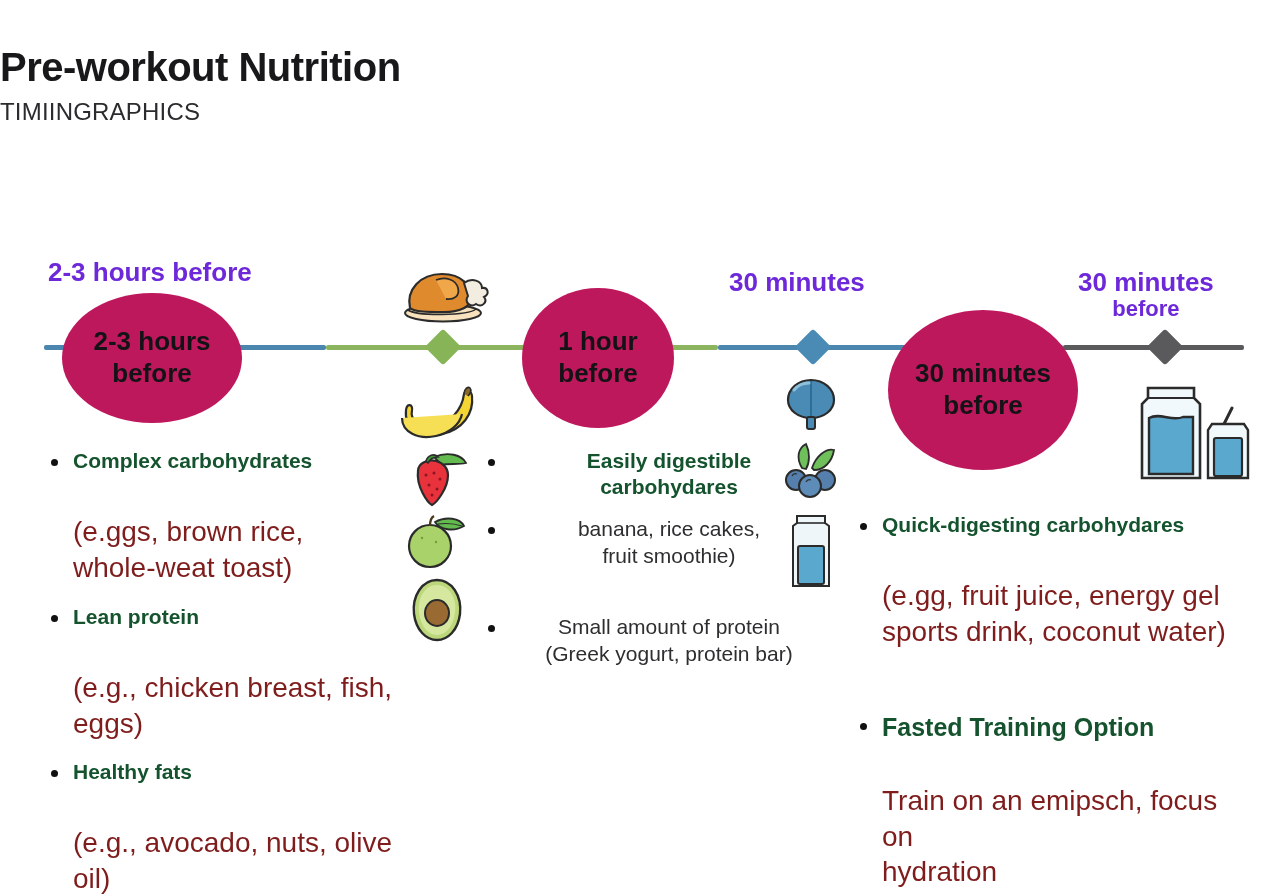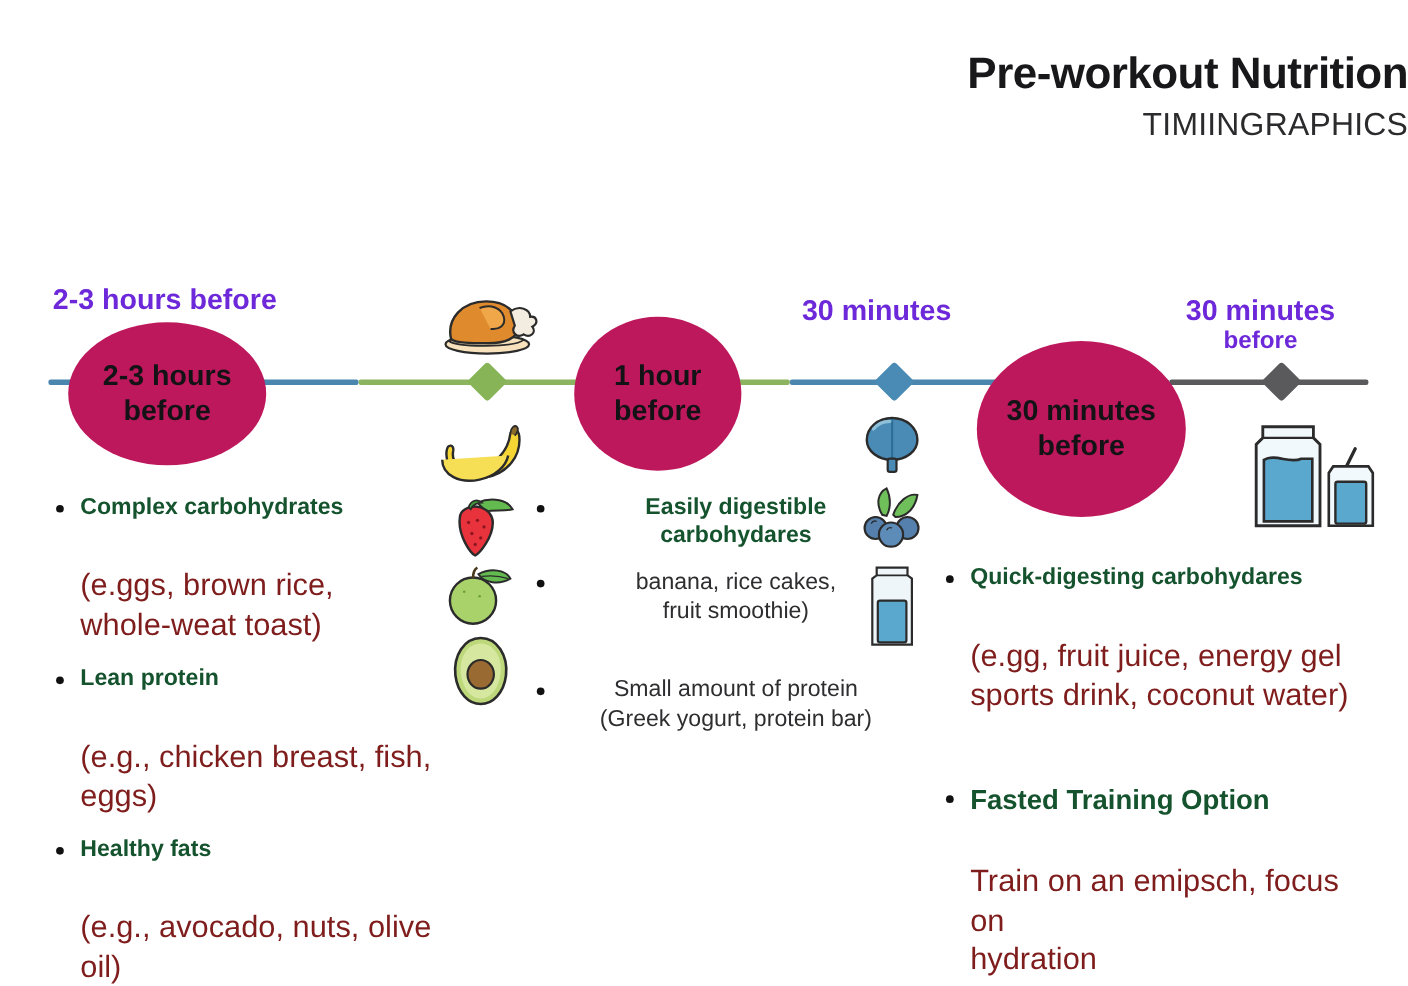--- a/index.html
+++ b/index.html
@@ -16,32 +16,32 @@
     color: #111111;
     -webkit-font-smoothing: antialiased;
   }
 
   
   #header {
     position: absolute;
     top: 44px;
     left: 0;
     width: 1280px;
-    text-align: right;
+    text-align: left;
   }
   #title {
     font-size: 40px;
     font-weight: bold;
     letter-spacing: -0.5px;
     color: #18181a;
     line-height: 1.15;
   }
   #subtitle {
     margin-top: 8px;
-    font-size: 29px;
+    font-size: 24px;
     font-weight: 400;
     color: #2b2b2d;
     letter-spacing: 0.2px;
   }
 
   
   .tl-seg {
     position: absolute;
     height: 5px;
     border-radius: 2px;

